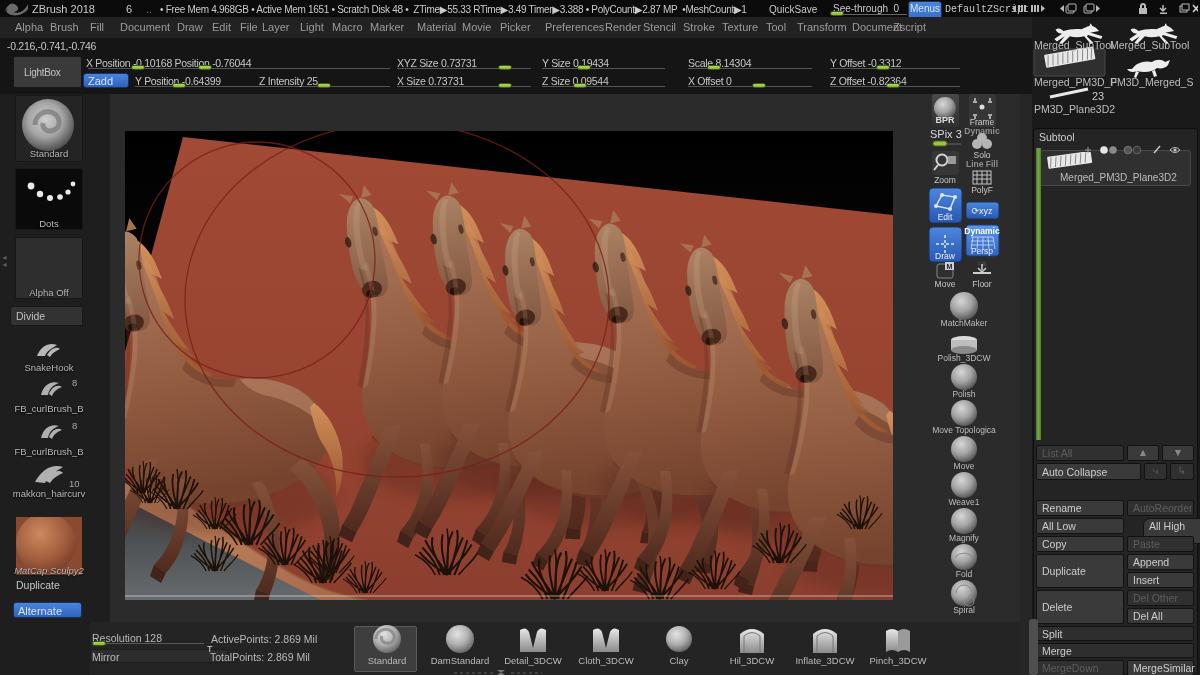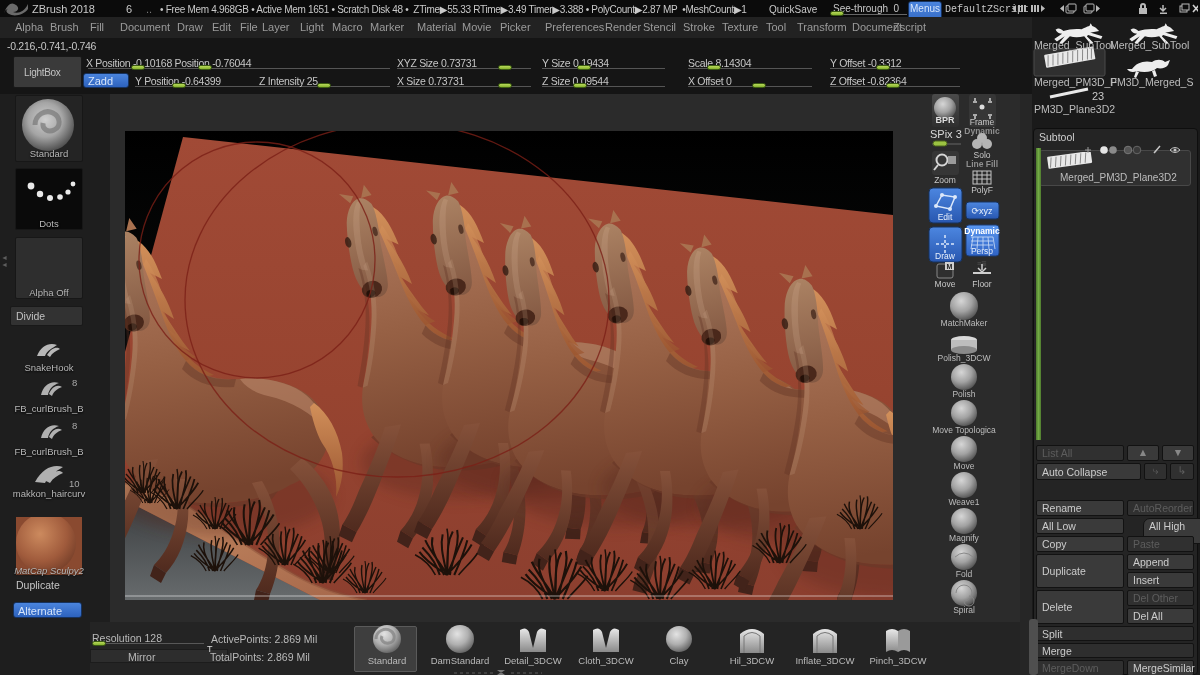--- a/index.html
+++ b/index.html
@@ -542,21 +542,21 @@
     <div class="btn" style="left:4px;top:626px;width:158px;height:15px;line-height:14px;background:#2e2e2e;">Merge</div>
     <div class="btn dim" style="left:4px;top:643px;width:88px;height:16px;line-height:15px;">MergeDown</div>
     <div class="btn" style="left:95px;top:643px;width:67px;height:16px;line-height:15px;">MergeSimilar</div>
   </div>
   <div class="abs" id="bottombar">
 
     <div class="bb-lab" style="left:2px;top:10px;">Resolution 128</div>
     <div class="sline" style="left:2px;top:21px;width:112px;background:#585858;"></div>
     <div class="thumb" style="left:2px;top:19px;"></div>
     <div class="abs" style="left:0px;top:27px;width:138px;height:14px;background:#2d2d2d;border:1px solid #1c1c1c;"></div>
-    <div class="bb-lab" style="left:2px;top:29px;margin-left:36px;">Mirror</div>
+    <div class="bb-lab" style="left:2px;top:29px;">Mirror</div>
     <div class="bb-lab" style="left:121px;top:11px;">ActivePoints: 2.869 Mil</div>
     <div class="bb-lab" style="left:120px;top:29px;">TotalPoints: 2.869 Mil</div>
     <span class="abs" style="left:117px;top:22px;color:#ddd;font-size:9px;">T</span>
 
     <div class="abs" style="left:264px;top:4px;width:63px;height:46px;background:#3e3e3e;border:1px solid #5a5a5a;border-radius:2px;"></div>
     <svg class="abs" style="left:250px;top:2px" width="600" height="51">
       <defs>
         <radialGradient id="bsph" cx="40%" cy="32%" r="70%">
           <stop offset="0%" stop-color="#e3e3e3"></stop>
             <stop offset="55%" stop-color="#b0b0b0"></stop>

